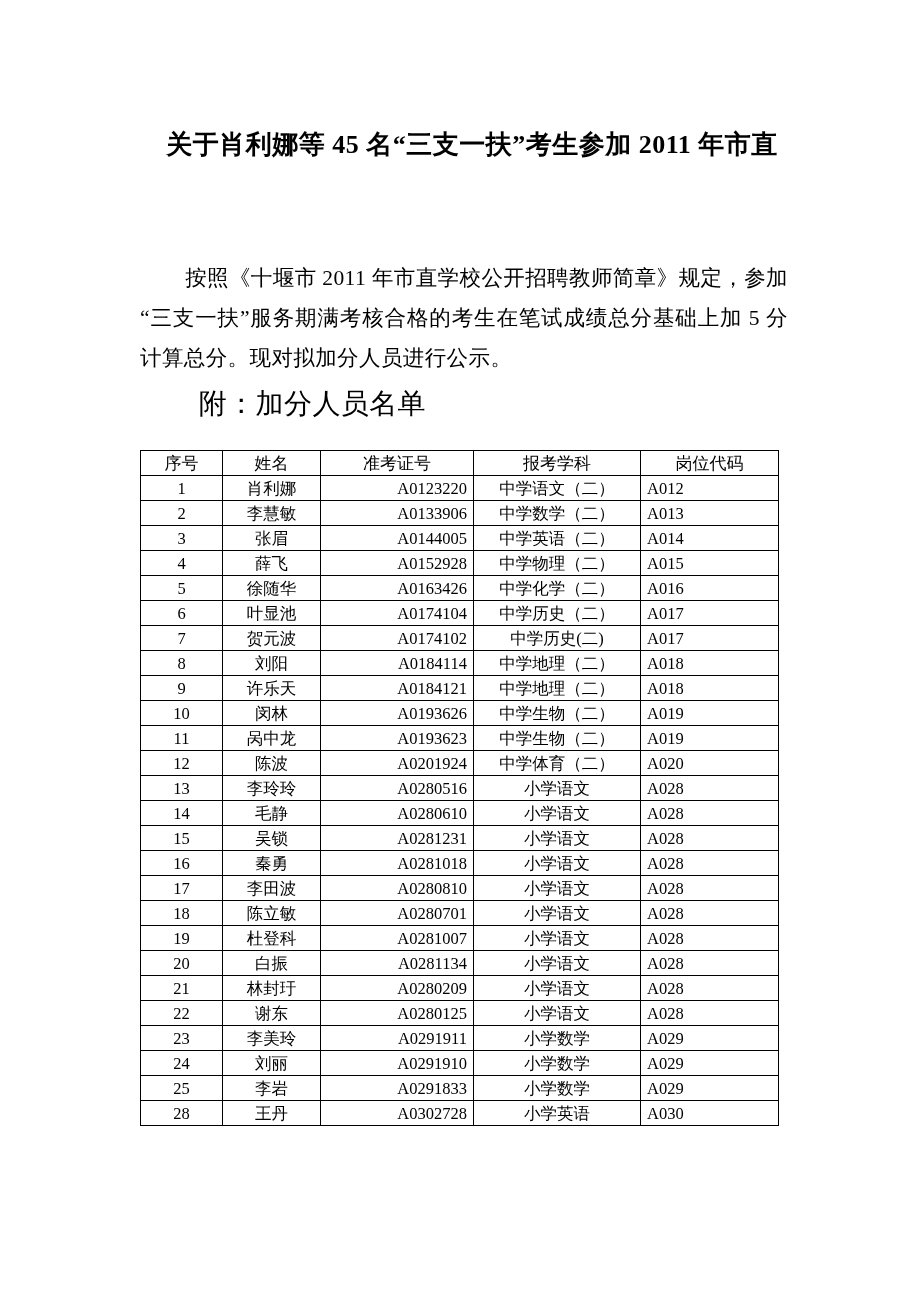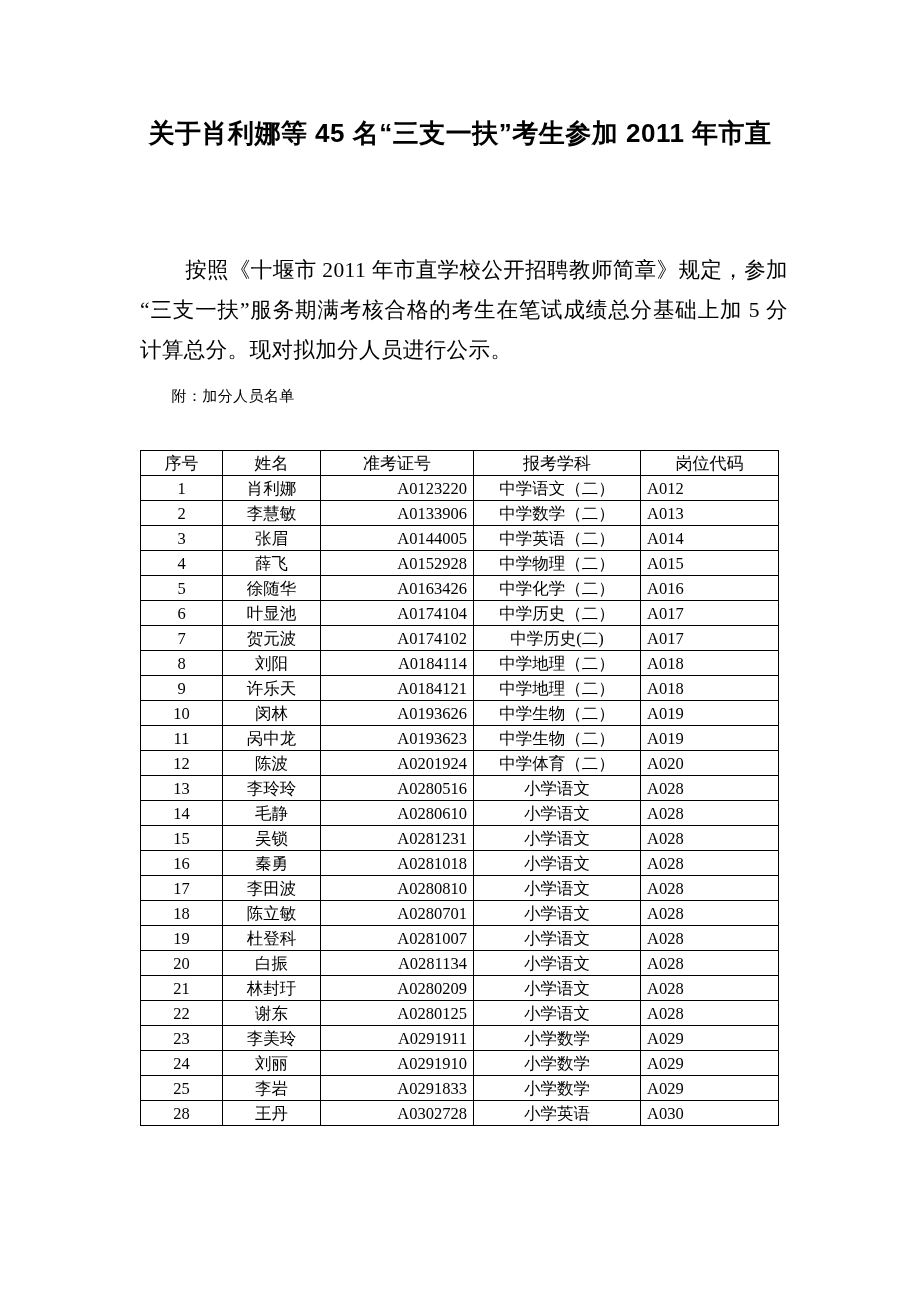--- a/index.html
+++ b/index.html
@@ -19,59 +19,59 @@
   .page {
     width: 920px;
     height: 1302px;
     box-sizing: border-box;
     padding: 0;
     position: relative;
   }
 
   
   .doc-title {
-    margin: 0;
+    margin: 12px;
     padding: 0;
     position: absolute;
     left: 140px;
     top: 112px;
     width: 640px;
     text-align: center;
-    font-family: Liberation Sans, sans-serif;
+    font-family: Liberation Serif, serif;
     font-weight: bold;
     font-size: 26px;
     line-height: 42px;
     letter-spacing: 0.5px;
   }
   .doc-title .line {
     display: block;
     white-space: nowrap;
   }
 
   
   .body-block {
     position: absolute;
     left: 140px;
-    top: 250px;
+    top: 258px;
     width: 648px;
   }
   .para {
     margin: 0;
     font-size: 21.5px;
     line-height: 40px;
     text-align: justify;
     text-justify: inter-ideograph;
     letter-spacing: 0.4px;
   }
   .para.indent {
     text-indent: 2.1em;
   }
   .para-attach {
     margin: 6px 0 0 0;
-    font-size: 15px;
+    font-size: 28px;
     line-height: 40px;
     text-indent: 2.1em;
     letter-spacing: 0.4px;
   }
 
   
   .table-wrap {
     position: absolute;
     left: 140px;
     top: 450px;

